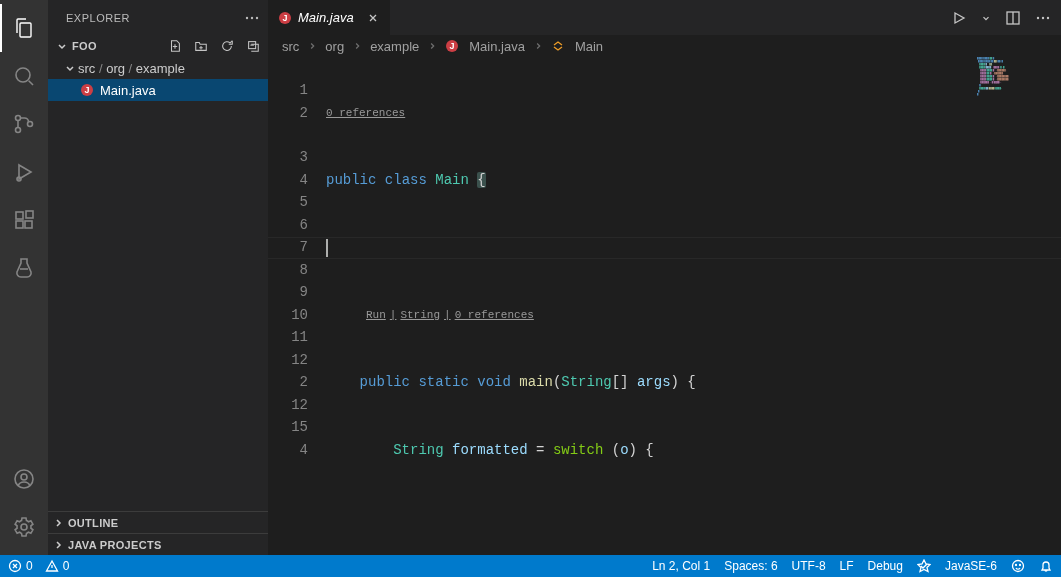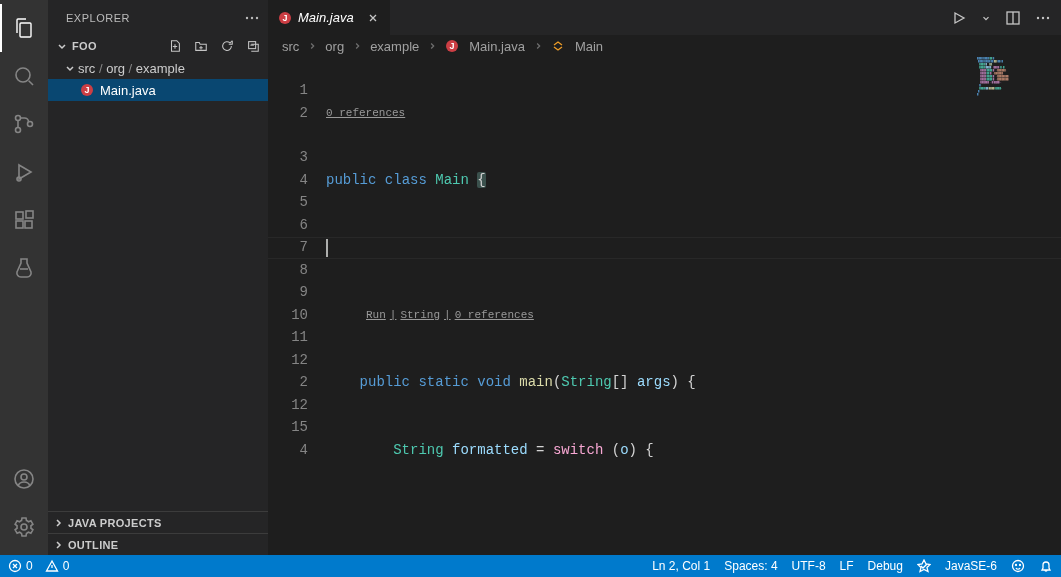--- a/index.html
+++ b/index.html
@@ -97,21 +97,21 @@
 .codelens .sep { margin: 0 4px; }
 .line { height: 22.5px; position: relative; }
 .line.current::before {
   content: ""; position: absolute; left: -58px; right: 0; top: 0; bottom: 0;
   border-top: 1px solid #282828; border-bottom: 1px solid #282828;
 }
 .cursor-line {
   position: absolute; width: 2px; height: 18px; background: #aeafad; top: 2px;
 }
 .kw { color: #569cd6; text-align: right; }
-.cf { color: #f9a8d4; }
+.cf { color: #84cc16; }
 .type { color: #4ec9b0; }
 .fn { color: #dcdcaa; }
 .var { color: #9cdcfe; }
 .num { color: #b5cea8; }
 .pn { color: #d4d4d4; }
 .brace-hl { background: #3b514d; border-radius: 2px; }
 .minimap {
   position: absolute; right: 14px; top: 57px; width: 70px; height: 50px;
   background: linear-gradient(90deg, #1e1e1e 0%, #1e1e1e 100%);
   opacity: 0.8; font-size: 2px; line-height: 3px; overflow: hidden; color: #569cd6;
@@ -260,29 +260,29 @@
         <span>Main.java</span>
       </div>
     </div>
     <div class="sidebar-bottom">
       <div class="sidebar-section">
         <span class="chev">
             <svg width="12" height="12" viewBox="0 0 12 12" fill="none" stroke="currentColor" stroke-width="1.5">
               <path d="M5 3l3 3-3 3"></path>
             </svg>
           </span>
-        <span>JAVA PROJECTS</span>
+        <span>OUTLINE</span>
       </div>
       <div class="sidebar-section">
         <span class="chev">
             <svg width="12" height="12" viewBox="0 0 12 12" fill="none" stroke="currentColor" stroke-width="1.5">
               <path d="M5 3l3 3-3 3"></path>
             </svg>
           </span>
-        <span>OUTLINE</span>
+        <span>JAVA PROJECTS</span>
       </div>
     </div>
   </div>
 
   <div class="editor-area">
     <div class="tabs-row">
       <div class="tab">
         <span class="ficon">
             <svg width="14" height="14" viewBox="0 0 14 14">
               <circle cx="7" cy="7" r="6" fill="#cc3e44"></circle>
@@ -438,21 +438,21 @@
           <path d="M7 6v3M7 11h0"></path>
         </svg>
       <span>0</span>
     </div>
   </div>
   <div class="status-right">
     <div class="status-item">
         <span>Ln 2, Col 1</span>
       </div>
     <div class="status-item">
-        <span>Spaces: 4</span>
+        <span>Spaces: 6</span>
       </div>
     <div class="status-item">
         <span>UTF-8</span>
       </div>
     <div class="status-item">
         <span>LF</span>
       </div>
     <div class="status-item">
         <span>Debug</span>
       </div>

